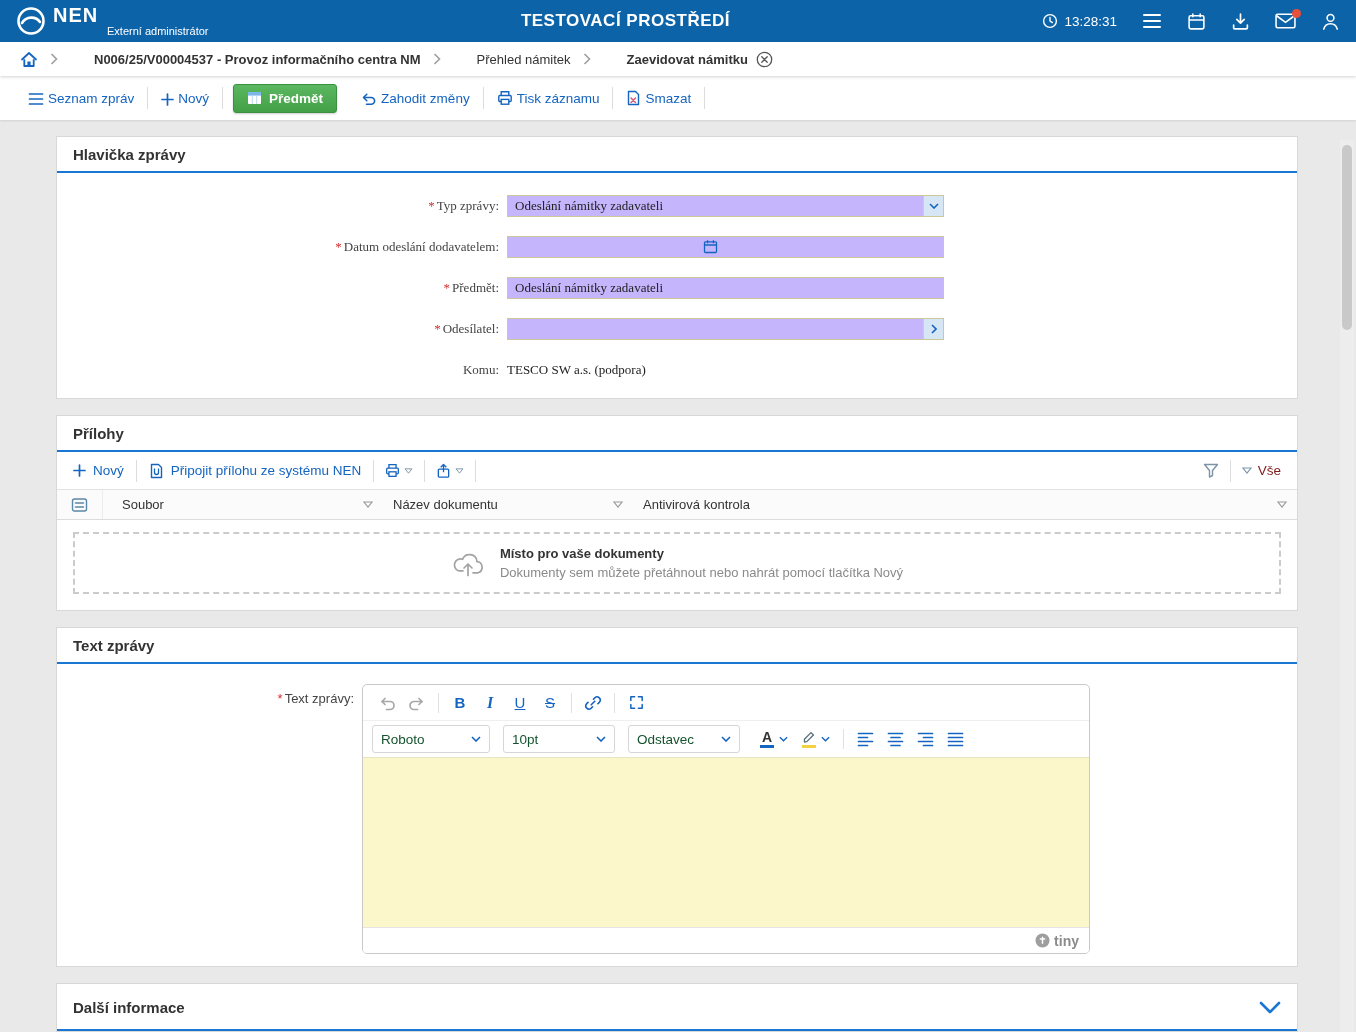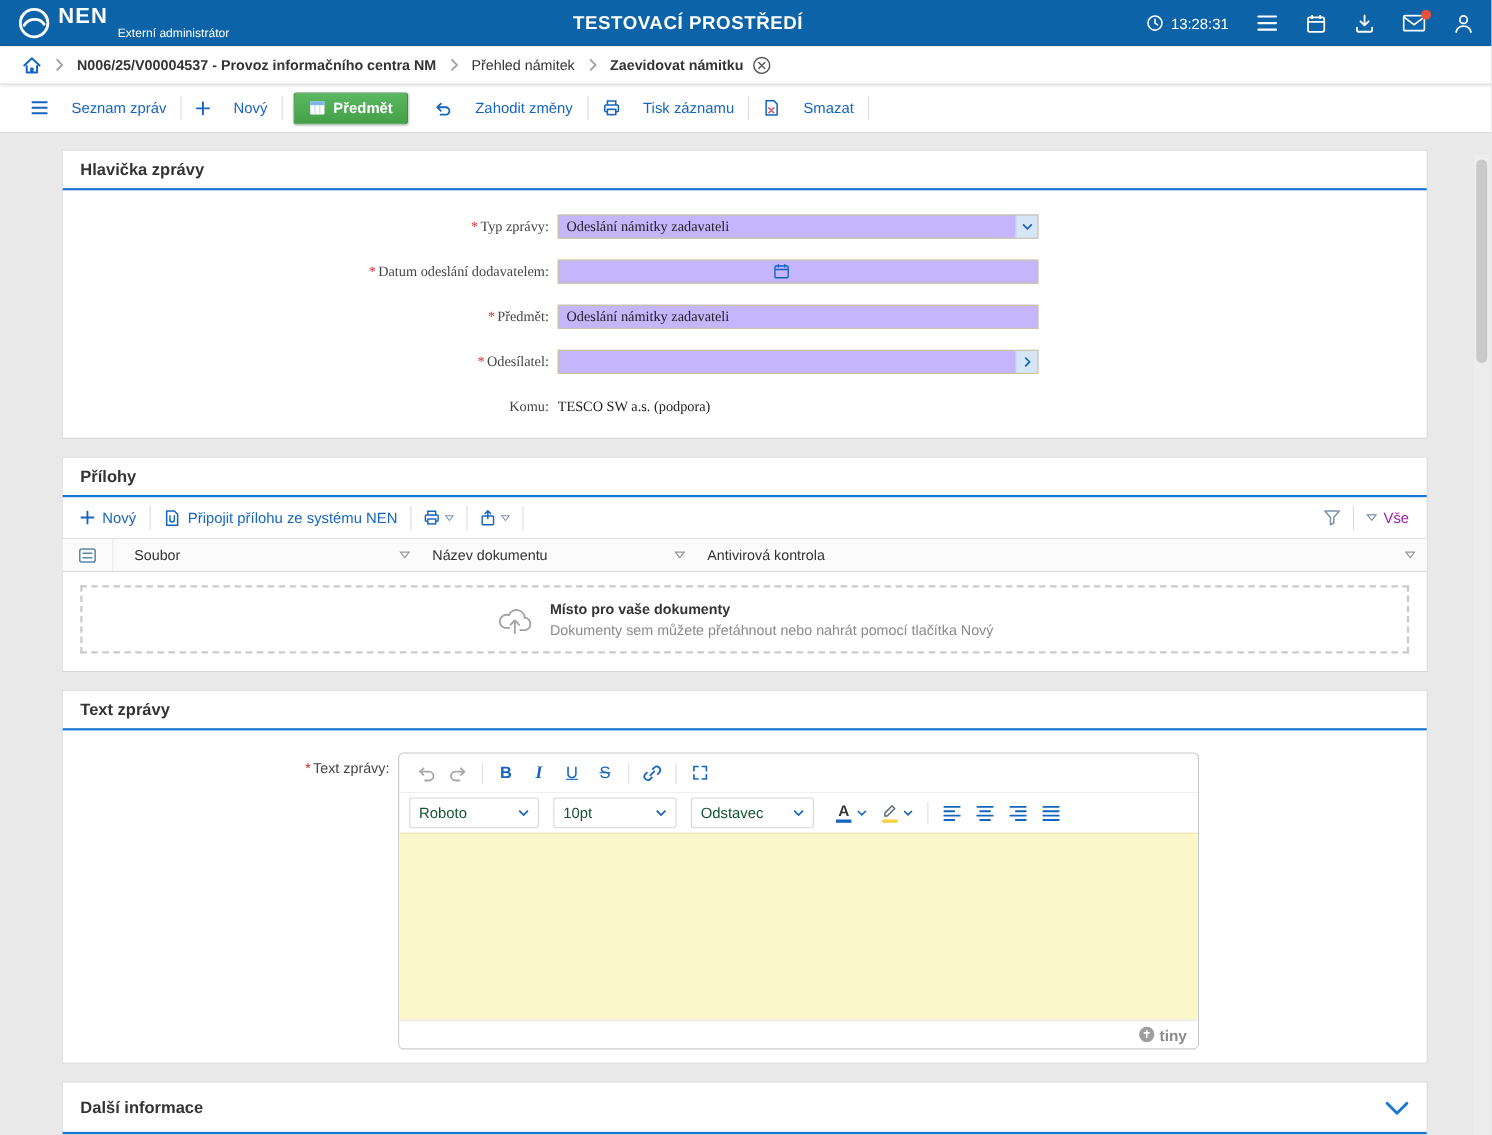--- a/index.html
+++ b/index.html
@@ -18,28 +18,28 @@
   .brand-sub { font-size: 11px; line-height: 12px; margin-left: 54px; white-space: nowrap; }
   .env-title { flex: 1; text-align: center; font-size: 17px; font-weight: bold; letter-spacing: .5px; }
   .header-right { display: flex; align-items: center; gap: 25px; }
   .time-box { display: flex; align-items: center; gap: 6px; font-size: 13.5px; }
   .hicon { position: relative; cursor: pointer; display: flex; }
   .badge-dot { position: absolute; top: -4px; right: -5px; width: 9px; height: 9px; border-radius: 50%; background: #e8503a; }
 
   
   .breadcrumb { height: 34px; background: #fff; display: flex; align-items: center; gap: 12px; padding: 0 20px;
     font-size: 13px; box-shadow: 0 1px 3px rgba(0,0,0,.18); position: relative; z-index: 3; }
-  .crumb { color: #333; font-weight: bold; white-space: nowrap; cursor: pointer; }
+  .crumb { color: #333; font-weight: bold; white-space: nowrap; cursor: pointer; margin-left: 24px; }
   .crumb.mid { font-weight: normal; }
   .crumb-last { display: flex; align-items: center; gap: 8px; }
 
   
   .cmd-bar { background: #fff; height: 44px; display: flex; align-items: center; padding: 0 28px;
     box-shadow: 0 1px 2px rgba(0,0,0,.10); position: relative; z-index: 2; }
-  .cmd { display: flex; align-items: center; gap: 21px; color: #1565c0; font-size: 13.5px; padding: 0 13px; cursor: pointer; white-space: nowrap; }
+  .cmd { display: flex; align-items: flex-end; gap: 4px; color: #1565c0; font-size: 13.5px; padding: 0 13px; cursor: pointer; white-space: nowrap; }
   .cmd:first-child { padding-left: 0; }
   .vsep { width: 1px; height: 22px; background: #dcdcdc; }
   .btn-save { display: flex; align-items: center; gap: 7px; background: linear-gradient(#5cb860, #43a047);
     border: 1px solid #3a9140; color: #fff; font-weight: bold; font-size: 13.5px; padding: 6px 13px;
     border-radius: 3px; margin: 0 10px; cursor: pointer; box-shadow: 0 1px 2px rgba(0,0,0,.2); font-family: inherit; }
 
   
   .content { padding: 16px 58px 0 56px; }
   .card { background: #fff; border: 1px solid #d8d8d8; margin-bottom: 16px; }
   .card-head { display: flex; align-items: center; justify-content: space-between; padding: 9px 16px 8px; border-bottom: 2px solid #1976d2; }
@@ -59,21 +59,21 @@
   .date-fill { flex: 1; }
   .static-val { font-size: 13px; color: #222; }
 
   
   .att-toolbar { display: flex; align-items: center; height: 38px; padding: 0 14px; border-bottom: 1px solid #e2e2e2; font-size: 13.5px; }
   .att-left { display: flex; align-items: center; flex: 1; }
   .att-cmd { display: flex; align-items: center; gap: 7px; color: #1565c0; padding: 0 12px; cursor: pointer; white-space: nowrap; }
   .att-cmd:first-child { padding-left: 2px; }
   .icon-cmd { display: flex; align-items: center; gap: 4px; color: #1565c0; padding: 0 11px; cursor: pointer; }
   .att-right { display: flex; align-items: center; gap: 11px; }
-  .vse { color: #a21caf; display: flex; align-items: center; gap: 6px; cursor: pointer; padding-right: 2px; }
+  .vse { color: #7f1d1d; display: flex; align-items: center; gap: 6px; cursor: pointer; padding-right: 2px; }
 
   .tbl-head { display: flex; align-items: stretch; height: 30px; background: #fbfbfb; border-bottom: 1px solid #dcdcdc; font-size: 13px; color: #333; }
   .th { display: flex; align-items: center; padding: 0 10px; }
   .fmark { margin-left: auto; cursor: pointer; }
   .th-icon { flex: 0 0 46px; justify-content: center; border-right: 1px solid #ececec; cursor: pointer; }
   .th-soubor { flex: 0 0 280px; padding-left: 19px; }
   .th-nazev { flex: 0 0 250px; }
   .th-av { flex: 1; }
 
   .dropzone { margin: 12px 16px 16px; border: 2px dashed #cbcbcb; height: 62px; display: flex; align-items: center; justify-content: center; gap: 15px; }

